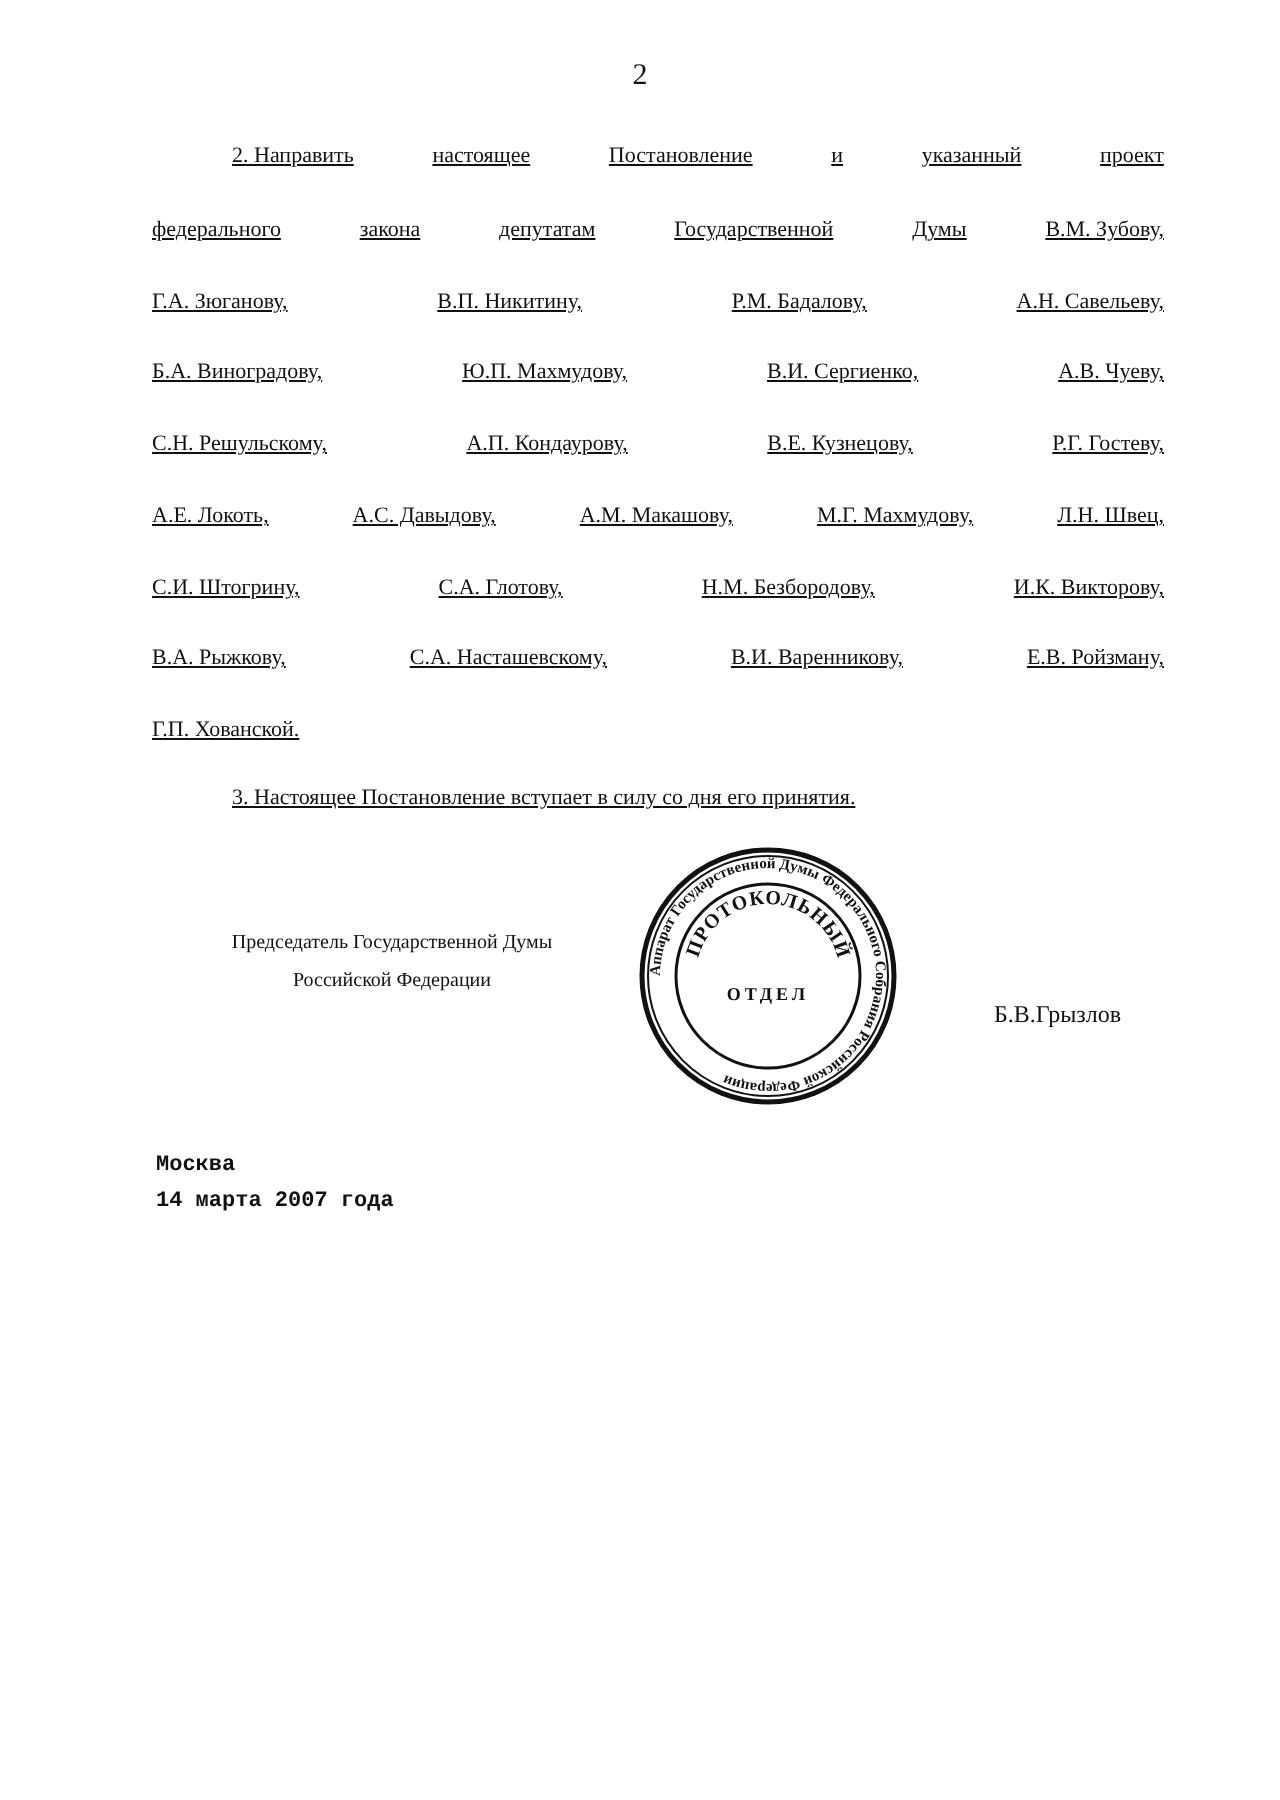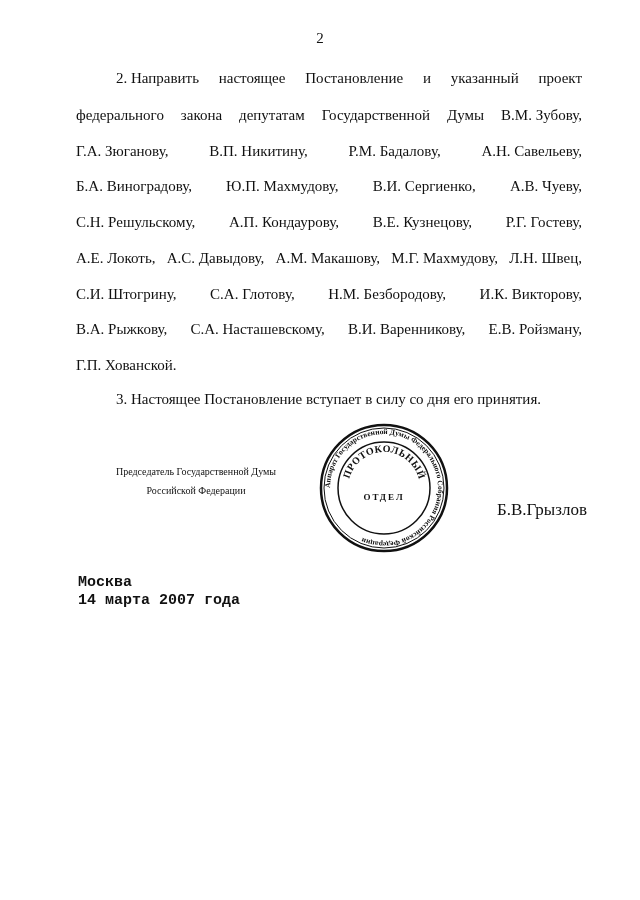--- a/index.html
+++ b/index.html
@@ -1,26 +1,26 @@
 <!DOCTYPE html>
 <html><head>
   <meta charset="utf-8">
   <style>
     html, body { margin: 0; padding: 0; background: #ffffff; }
     body { width: 640px; height: 900px; position: relative; overflow: hidden;
            font-family: "Liberation Serif", "DejaVu Serif", serif; color: #111; }
     .page-num { position: absolute; top: 30px; left: 0; width: 640px; text-align: center; font-size: 15px; }
-    .line { position: absolute; left: 76px; width: 506px; font-size: 15px; line-height: 18px;
-            display: flex; justify-content: space-between; white-space: nowrap; }
+    .line { position: absolute; left: 76px; width: 506px; font-size: 11px; line-height: 18px;
+            display: flex; justify-content: space-between; white-space: nowrap; text-decoration: underline; }
     .line.indent { left: 116px; width: 466px; }
     .line.left { justify-content: flex-start; }
     .sig { position: absolute; left: 76px; top: 462px; width: 240px; font-size: 10px; line-height: 19px; text-align: center; }
-    .sig-name { position: absolute; left: 497px; top: 500px; font-size: 17px; text-align: center; }
+    .sig-name { position: absolute; left: 497px; top: 500px; font-size: 12px; text-align: center; }
     .footer { position: absolute; left: 78px; top: 574px; font-family: "Liberation Mono", "DejaVu Sans Mono", monospace;
-              font-weight: bold; font-size: 15px; line-height: 18px; }
+              font-weight: bold; font-size: 11px; line-height: 18px; }
     .footer div { white-space: pre; }
     .stamp { position: absolute; left: 318px; top: 422px; width: 132px; height: 132px; }
   </style>
 </head>
 <body>
 
 <div class="page-num">2</div>
 
 <div>
   <div class="line indent" style="top:69px">

